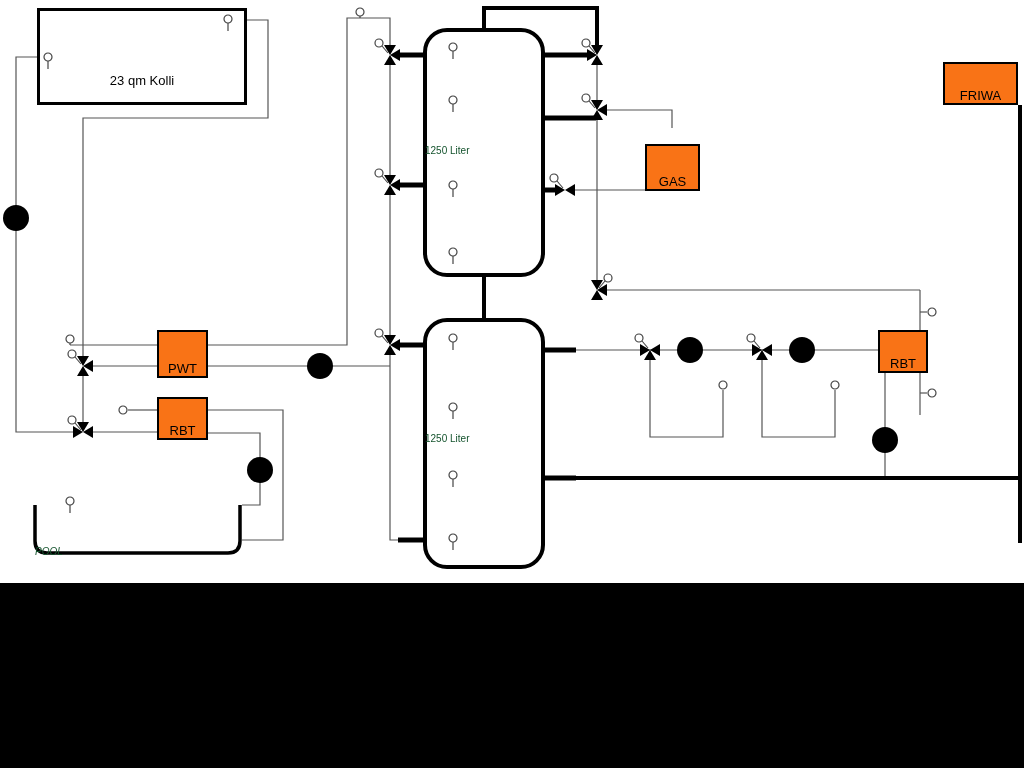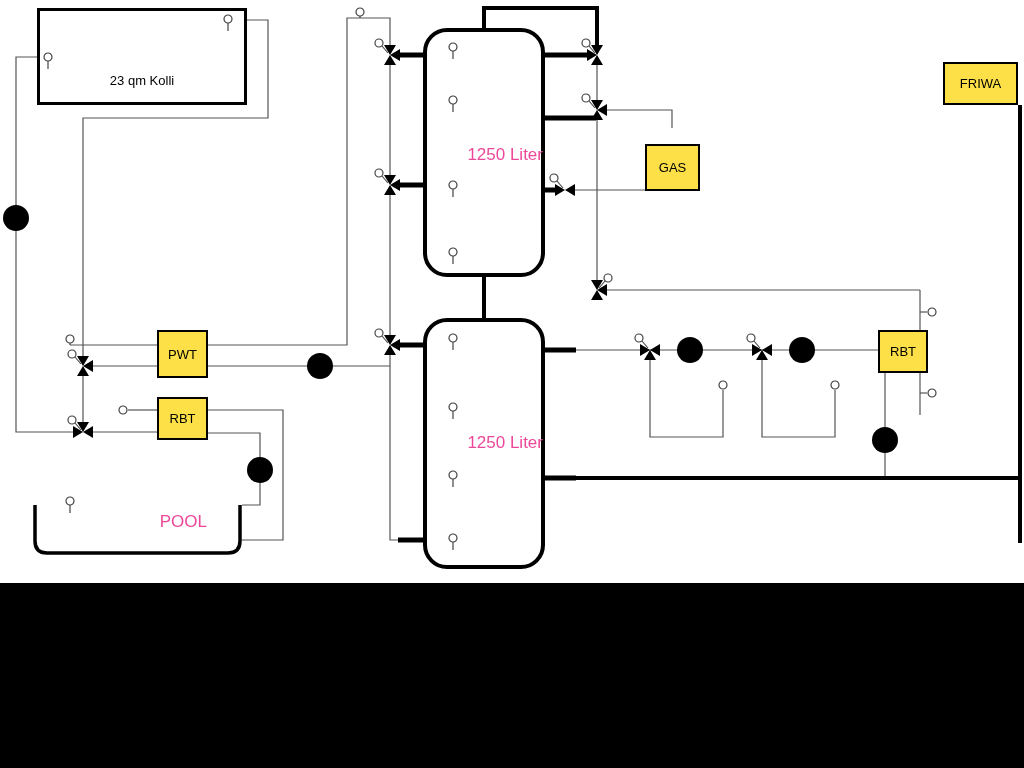--- a/index.html
+++ b/index.html
@@ -1,25 +1,25 @@
 <!DOCTYPE html>
 <html><head>
 <meta charset="utf-8">
 <style>
   html,body{margin:0;padding:0;background:#fff;}
   .stage{position:relative;width:1024px;height:768px;background:#fff;overflow:hidden;
          font-family:"Liberation Sans", sans-serif;}
   svg{position:absolute;left:0;top:0;}
-  .box{position:absolute;background:#fde047;border:2.5px solid #000;
-       display:flex;align-items:center;justify-content:center;
+  .box{position:absolute;background:#f97316;border:2.5px solid #000;
+       display:flex;align-items:flex-end;justify-content:center;
        font-size:13px;color:#000;box-sizing:border-box;}
   .box.thick{border-width:3px;}
   .box.transparent{background:transparent;}
   .box.bottom-label{align-items:flex-end;padding-bottom:14px;}
-  .floating-label{position:absolute;text-align:right;font-size:17px;color:#ec4899;}
+  .floating-label{position:absolute;text-align:left;font-size:10px;color:#14532d;}
   .footer{position:absolute;left:0;top:583px;width:1024px;height:185px;background:#000;}
   .thin{stroke:#555;stroke-width:1.2;fill:none;}
   .thick-pipe{stroke:#000;stroke-width:4;fill:none;}
   .port{stroke:#000;stroke-width:5;fill:none;}
   .sensor circle{fill:#fff;stroke:#444;stroke-width:1.2;}
   .sensor line{stroke:#444;stroke-width:1.2;}
   .tank{fill:#fff;stroke:#000;stroke-width:4;}
   .pool-shape{fill:none;stroke:#000;stroke-width:3.5;}
 </style>
 </head>
@@ -277,16 +277,16 @@
   </div>
 
   <div class="box" style="left:157px;top:397px;width:51px;height:43px;">
     <span>RBT</span>
   </div>
 
   <div class="box" style="left:878px;top:330px;width:50px;height:43px;">
     <span>RBT</span>
   </div>
 
-  <div class="floating-label" style="left:35px;top:512px;width:172px;">POOL</div>
+  <div class="floating-label" style="left:35px;top:546px;width:172px;font-style:italic;">POOL</div>
 
   <div class="footer"></div>
 </div>
 
 </body></html>

